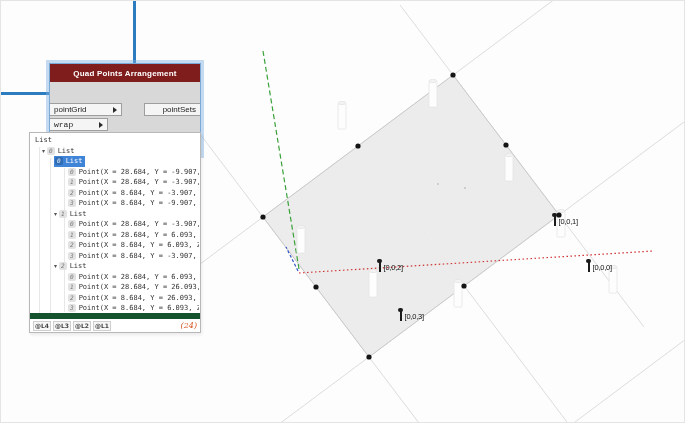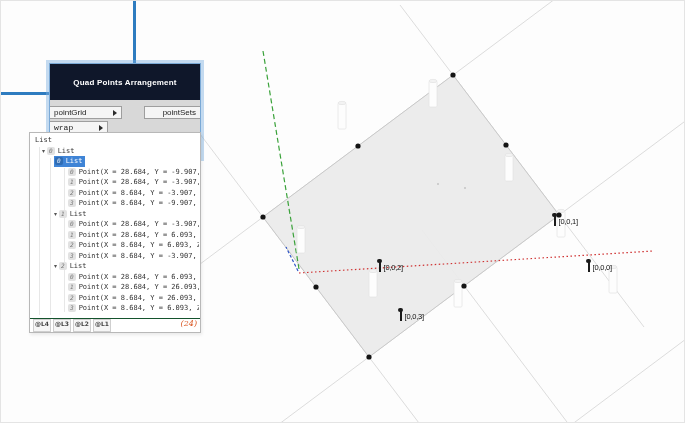--- a/index.html
+++ b/index.html
@@ -11,23 +11,23 @@
   .pin-stem{width:1.5px;height:10px;background:#1a1a1a;position:relative;margin-right:3px;margin-top:3px;}
   .pin-stem::before{content:"";position:absolute;top:-3.5px;left:-1.7px;width:4.5px;height:4.5px;border-radius:50%;background:#1a1a1a;}
   .pin-label{font-size:7.5px;color:#111;letter-spacing:-0.2px;}
 
   .wire{position:absolute;background:#2e7cc0;z-index:2;}
   .wire-v{left:132px;top:0;width:2.5px;height:63px;}
   .wire-h{left:0;top:91px;width:53px;height:2.5px;}
 
   .node{position:absolute;left:48px;top:62px;width:152px;z-index:3;background:#d8d8d8;
         border:1px solid #7aa9d6;box-shadow:0 0 0 3px rgba(125,175,225,0.45);box-sizing:border-box;}
-  .node-header{height:36px;background:#0f172a;color:#fff;display:flex;align-items:center;justify-content:center;
+  .node-header{height:18px;background:#7f1d1d;color:#fff;display:flex;align-items:center;justify-content:center;
         font-weight:bold;font-size:8px;letter-spacing:0.2px;}
-  .node-body{position:relative;padding:4px 0 21px 0;}
+  .node-body{position:relative;padding:4px 0 21px 0;margin-top:15px;}
   .port-row{display:flex;justify-content:space-between;margin:2px 0;}
   .port{background:#f5f5f5;border:1px solid #9e9e9e;height:13px;display:flex;align-items:center;
         font-size:8px;color:#222;padding:0 4px;box-sizing:border-box;}
   .port.in{border-left:none;min-width:72px;justify-content:space-between;}
   .port.in.short{min-width:58px;font-family:Liberation Mono, monospace;}
   .port.out{border-right:none;min-width:56px;justify-content:flex-end;}
   .chev{width:0;height:0;border-left:4px solid #2b2b2b;border-top:3px solid transparent;border-bottom:3px solid transparent;margin-left:4px;}
   .lacing{position:absolute;right:2px;bottom:2px;background:#939393;color:#fff;font-size:6px;font-weight:bold;
         padding:1px 3px;letter-spacing:0.5px;}
 
@@ -40,21 +40,21 @@
   .d0{padding-left:2px;}
   .d1{padding-left:9px;}
   .d2{padding-left:21px;}
   .d3{padding-left:35px;}
   .arrow{font-size:6px;color:#555;margin-right:2px;font-family:"DejaVu Sans",sans-serif;flex:none;}
   .badge{display:inline-block;background:#e2e2e2;color:#777;font-style:italic;font-size:6px;line-height:8px;
         padding:0 2px;border-radius:2px;margin-right:3px;flex:none;}
   .sel{background:#3f84d6;color:#fff;display:inline-flex;align-items:center;padding:0 3px 0 1px;}
   .sel .badge{background:#2f6cb4;color:#eaf2fb;}
   .ptext{overflow:hidden;white-space:nowrap;}
-  .wfoot{position:absolute;left:0;right:0;bottom:0;height:13px;border-top:1px solid #14532d;display:flex;
+  .wfoot{position:absolute;left:0;right:0;bottom:0;height:13px;border-top:6px solid #14532d;display:flex;align-items:center;
         padding:0 3px;gap:2px;background:#fff;font-family:"DejaVu Sans",sans-serif;}
   .lvl-chip{font-size:6px;font-weight:bold;color:#444;border:1px solid #cfcfcf;padding:0 1px;line-height:8px;background:#f6f6f6;}
   .count{margin-left:auto;font-size:8px;font-style:italic;color:#d9531e;font-family:"DejaVu Serif",serif;}
 </style>
 </head>
 <body>
 
 <div class="canvas">
 
   <svg class="viewport" width="685" height="423">

